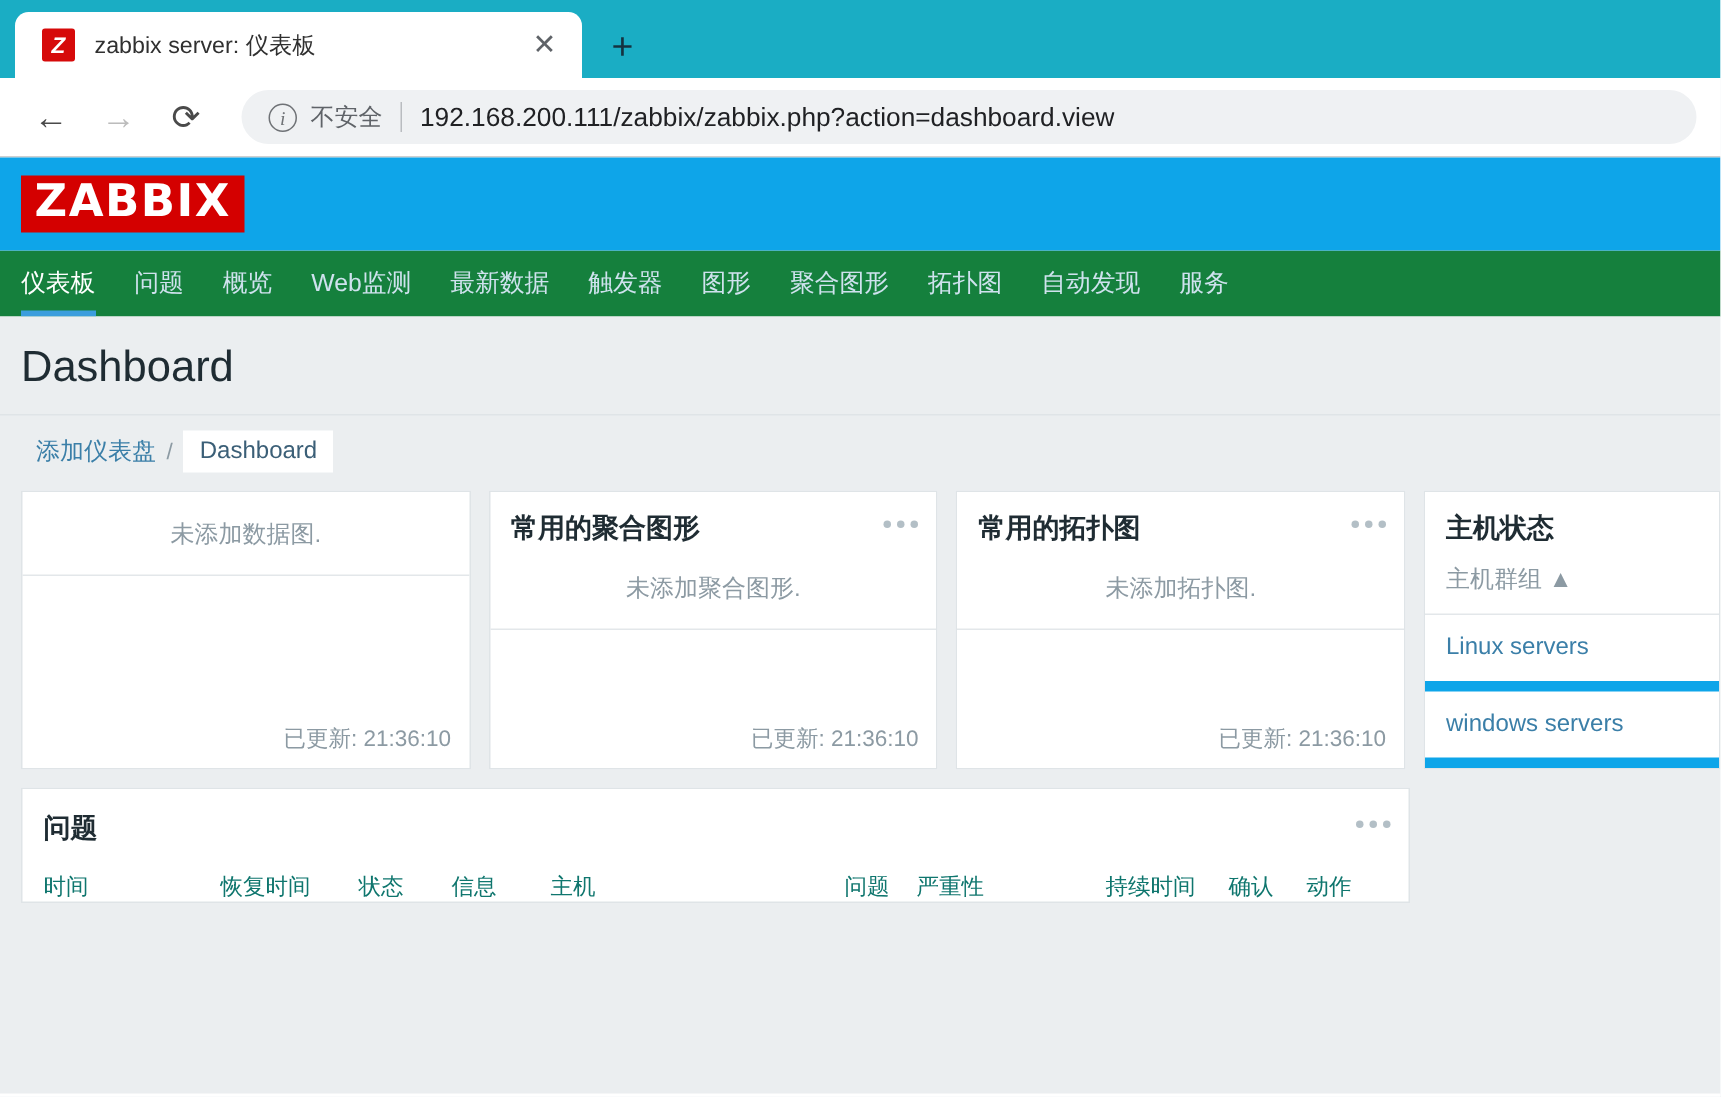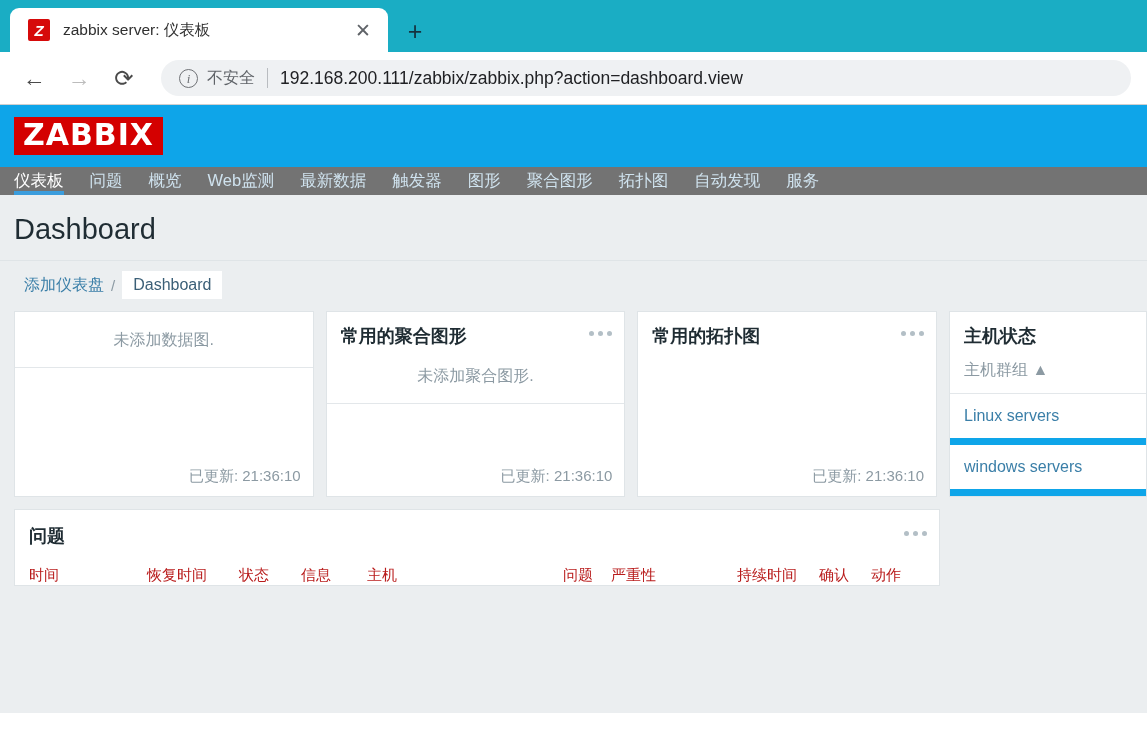--- a/index.html
+++ b/index.html
@@ -168,22 +168,22 @@
     position: absolute;
     bottom: -1px; left: 50%;
     transform: translateX(-50%);
     border-left: 9px solid transparent;
     border-right: 9px solid transparent;
     border-bottom: 9px solid #0d4e72;
   }
 
   
   .zbx-subnav {
-    height: 28px;
-    background: #737373;
+    height: 44px;
+    background: #15803d;
     display: flex;
     align-items: flex-end;
     padding-left: 14px;
     gap: 26px;
   }
   .zbx-subnav-item {
     font-size: 16.5px;
     color: #cfe2ee;
     height: 100%;
     display: flex;
@@ -308,21 +308,21 @@
   }
   .problems-head {
     display: flex;
     align-items: flex-start;
     justify-content: space-between;
     padding: 14px 12px 0 14px;
   }
   .problems-cols {
     display: flex;
     font-size: 15px;
-    color: #b91c1c;
+    color: #0f766e;
     padding: 18px 20px 0 14px;
     white-space: nowrap;
   }
   .pc { flex: 0 0 auto; }
   .pc-time    { width: 118px; }
   .pc-recover { width: 92px; }
   .pc-status  { width: 62px; }
   .pc-info    { width: 66px; }
   .pc-host    { width: 196px; }
   .pc-problem { width: 48px; }
@@ -429,20 +429,21 @@
 
     <div class="widget widget-narrow">
       <div class="widget-head">
         <span class="widget-title">常用的拓扑图</span>
         <span class="kebab">
             <i></i>
             <i></i>
             <i></i>
           </span>
       </div>
+      <div class="widget-empty">未添加拓扑图.</div>
       <div class="widget-body"></div>
       <div class="widget-foot">已更新: 21:36:10</div>
     </div>
 
     <div class="widget widget-host">
       <div class="widget-head">
         <span class="widget-title">主机状态</span>
       </div>
       <div class="host-col-head">
         <span>主机群组</span>

